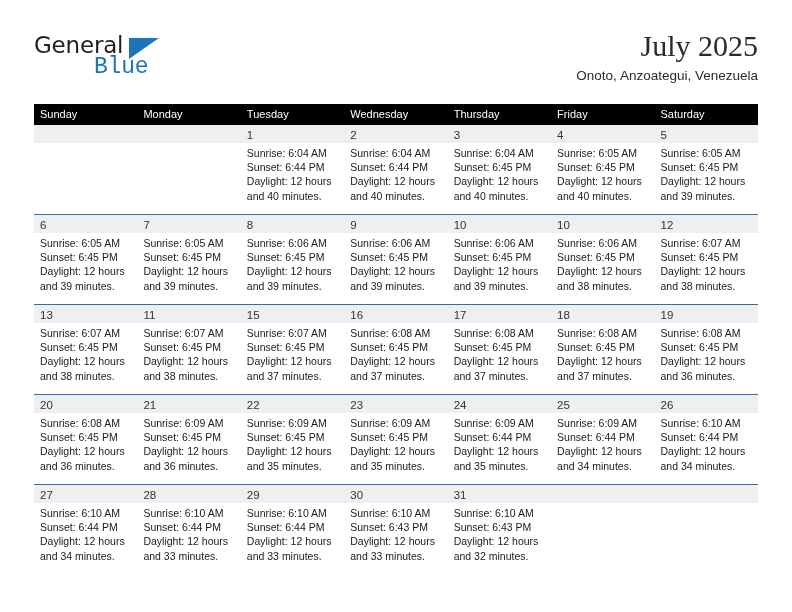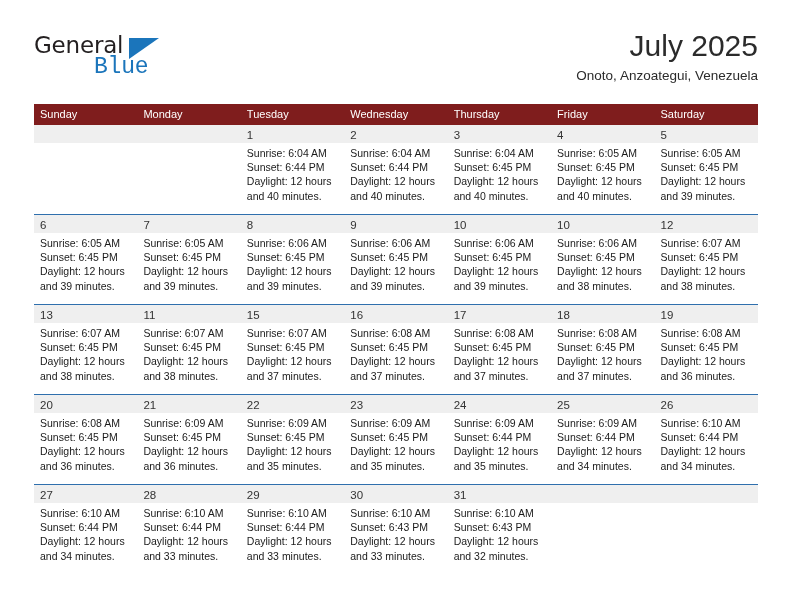--- a/index.html
+++ b/index.html
@@ -73,21 +73,21 @@
     right: 0;
     top: 0;
     text-align: right;
   }
   .cal-title {
     font-size: 30px;
     font-weight: 400;
     color: #2b2b2b;
     line-height: 36px;
     white-space: nowrap;
-    font-family: Liberation Sans, sans-serif;
+    font-family: Liberation Serif, serif;
   }
   .cal-subtitle {
     margin-top: 4px;
     font-size: 13.5px;
     font-weight: 400;
     color: #2b2b2b;
     line-height: 16px;
     white-space: nowrap;
     font-family: "Liberation Sans", sans-serif;
   }
@@ -96,21 +96,21 @@
   .calendar {
     position: absolute;
     left: 34px;
     top: 104px;
     width: 724px;
   }
 
   .weekdays {
     display: flex;
     width: 100%;
-    background: #7f1d1d;
+    background: #000000;
     height: 21px;
   }
   .weekday {
     flex: 1 1 0;
     color: #ffffff;
     font-size: 11px;
     line-height: 21px;
     padding-left: 6px;
     box-sizing: border-box;
     white-space: nowrap;

